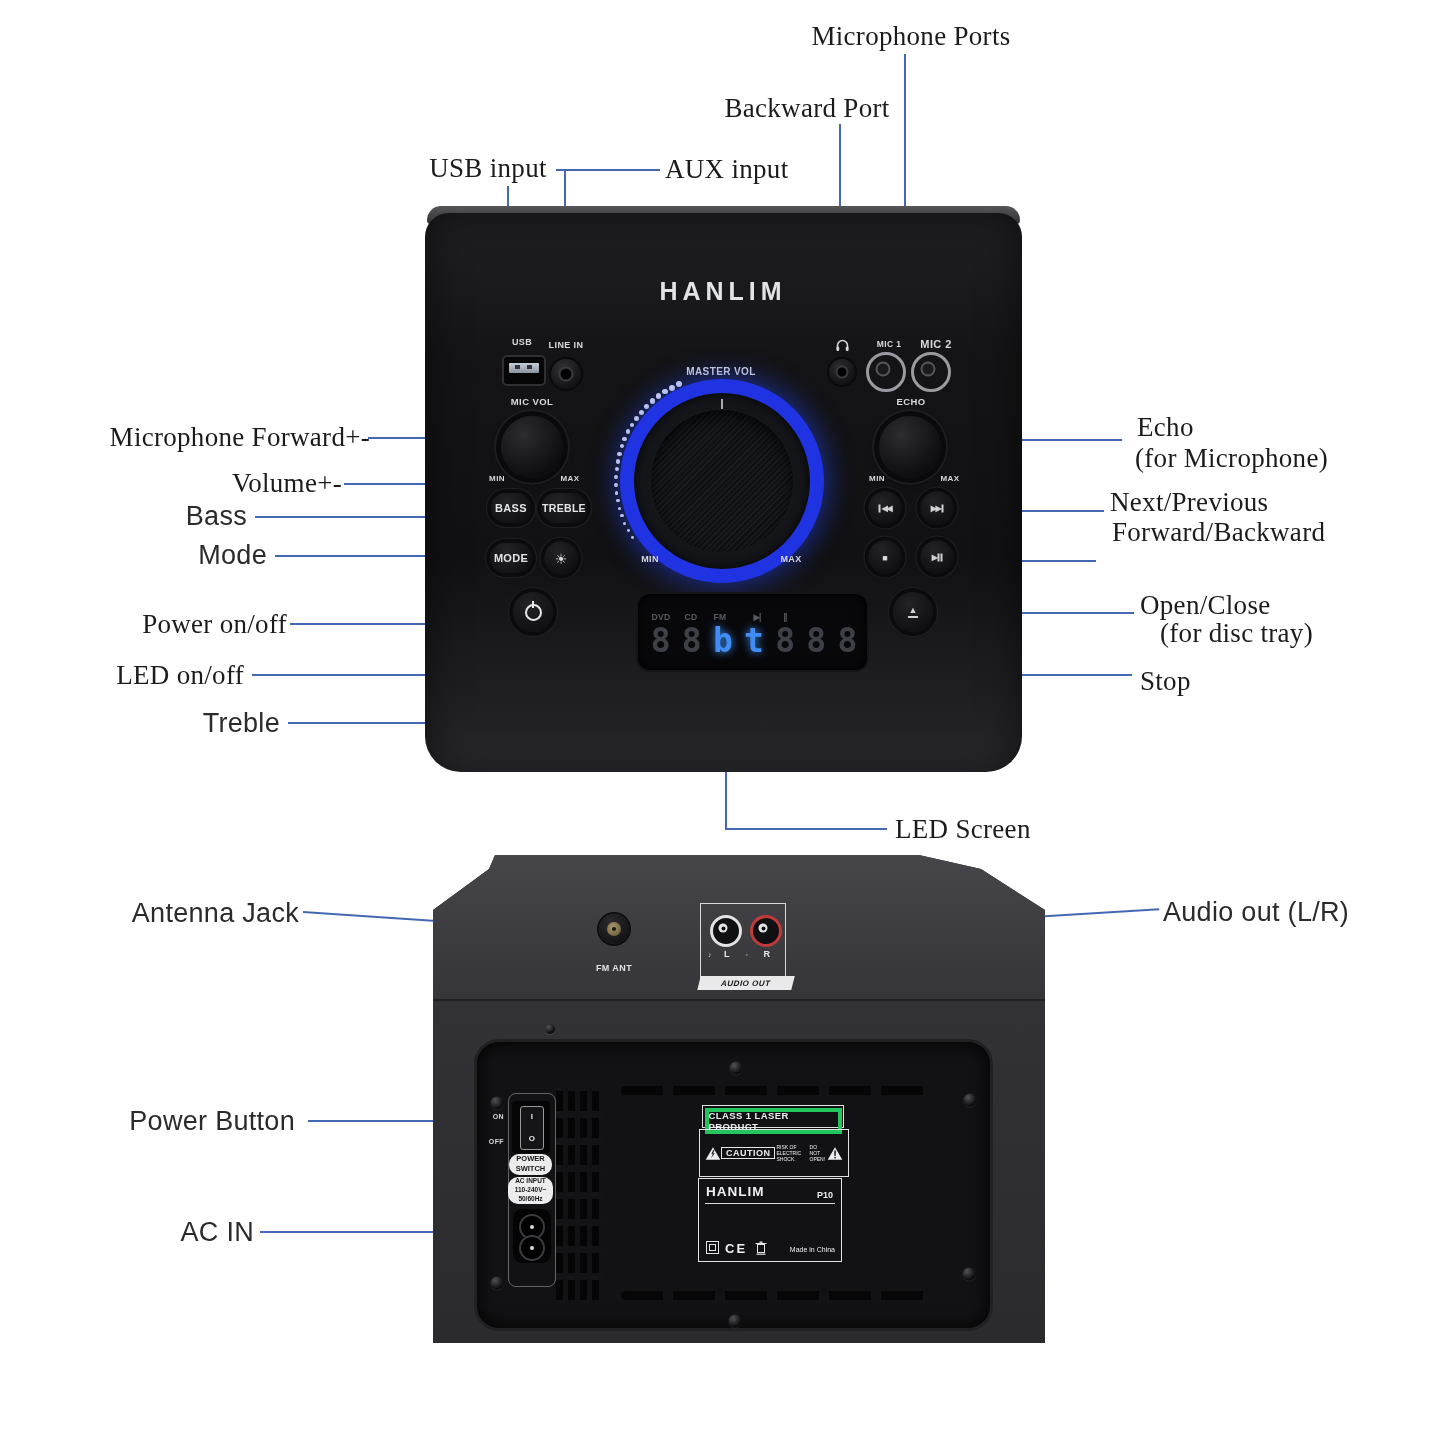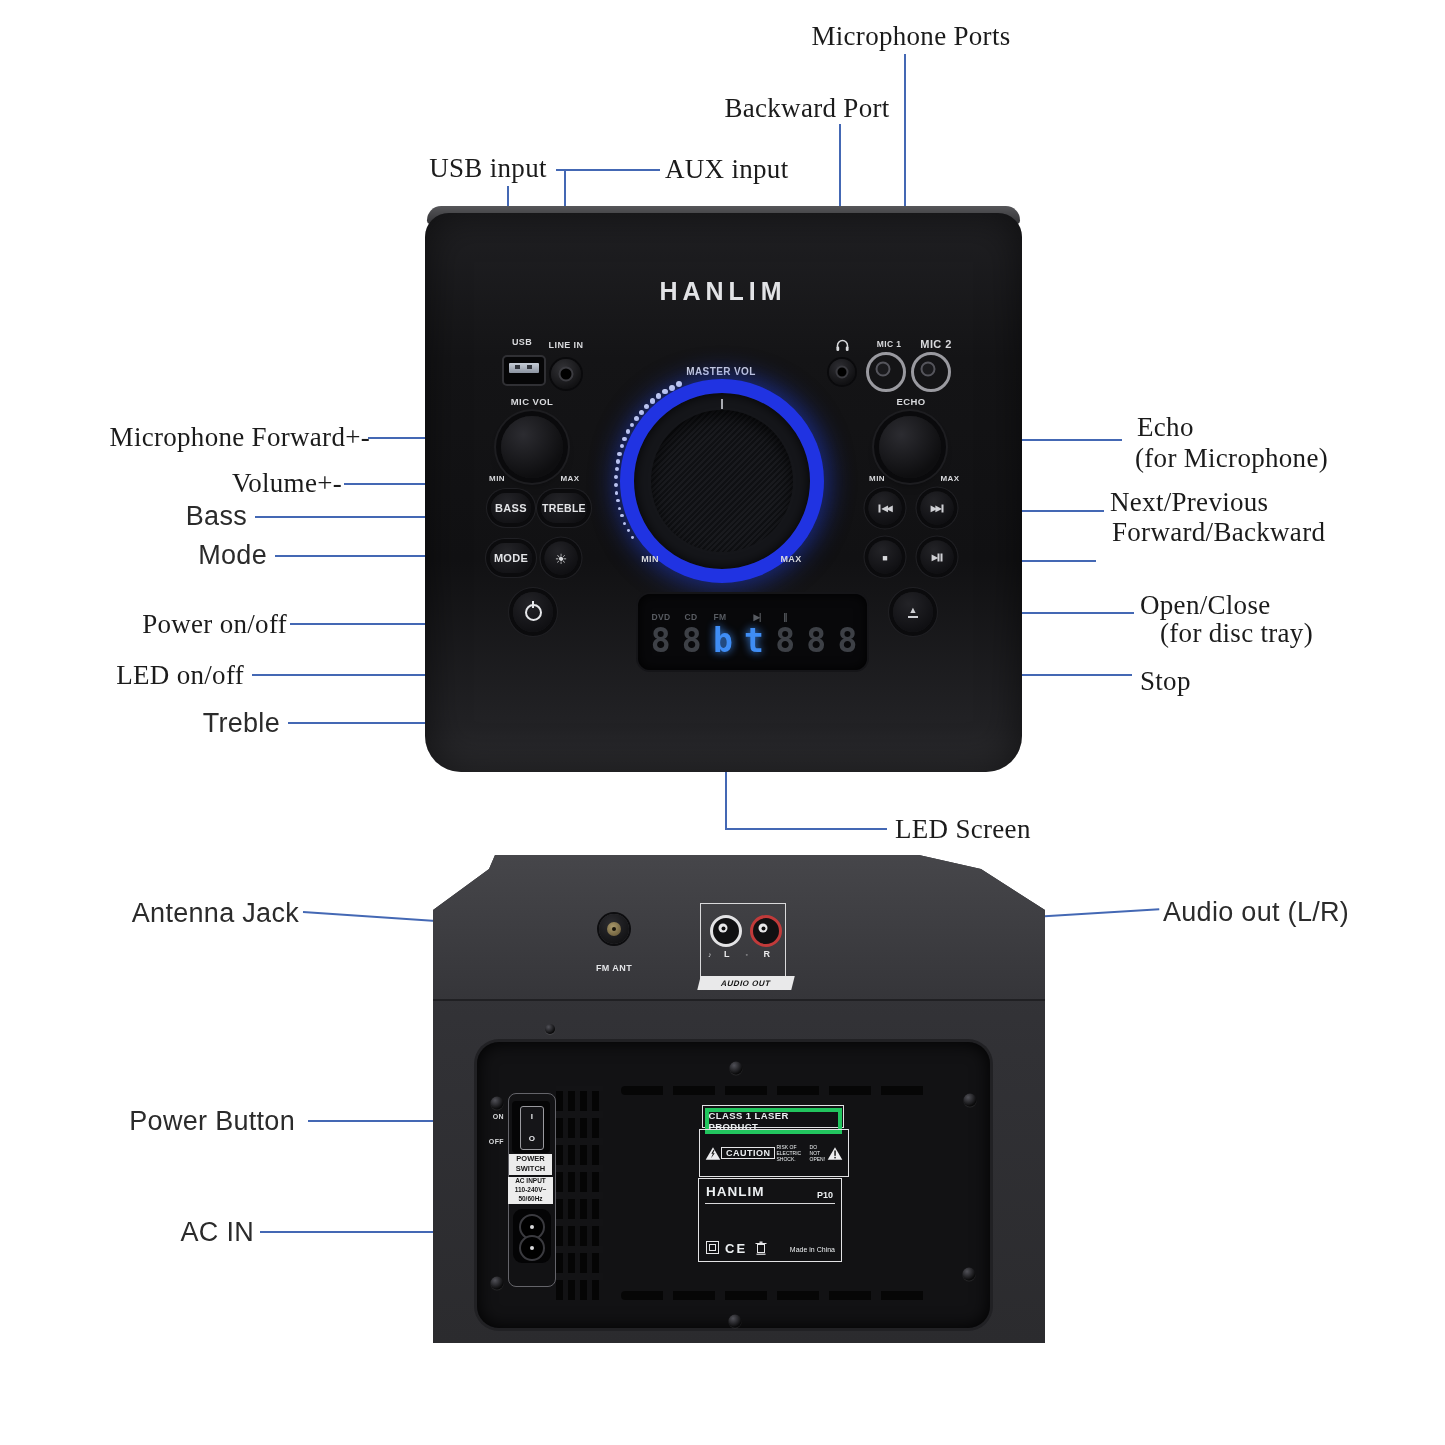--- a/index.html
+++ b/index.html
@@ -25,21 +25,21 @@
   .pillbtn{position:absolute;transform:translate(-50%,-50%);display:flex;align-items:center;justify-content:center;
     background:radial-gradient(circle at 40% 30%, #242428, #101013 78%);
     border-radius:16px;color:#e3e4e7;font-weight:bold;font-size:11px;letter-spacing:.3px;
     box-shadow:0 0 0 4px #0b0b0d,0 0 0 5px #202024;}
   .circbtn{position:absolute;transform:translate(-50%,-50%);display:flex;align-items:center;justify-content:center;
     background:radial-gradient(circle at 40% 30%, #232327, #0f0f12 78%);
     border-radius:50%;color:#d9dadd;
     box-shadow:0 0 0 4px #0b0b0d,0 0 0 5px #202024;}
   .tr-ic{display:flex;align-items:center;gap:1px;font-size:8px;letter-spacing:-1.5px;color:#cfd0d4;font-weight:bold;}
   .tr-bar{width:2px;height:8px;background:#cfd0d4;}
-  .sticker{position:absolute;background:#ececec;color:#151515;font-weight:bold;text-align:center;border-radius:0;}
+  .sticker{position:absolute;background:#ececec;color:#151515;font-weight:bold;text-align:center;border-radius:10px;}
   .plate{position:absolute;border:1px solid #e2e2e4;color:#eceff1;}
   .screw{position:absolute;width:13px;height:13px;border-radius:50%;transform:translate(-50%,-50%);
     background:radial-gradient(circle at 35% 30%, #515158, #0a0a0b 70%);box-shadow:0 1px 1px rgba(255,255,255,.10);}
   .rca{position:absolute;border-radius:50%;transform:translate(-50%,-50%);}
   .vents-v{position:absolute;
     background:repeating-linear-gradient(0deg, rgba(19,19,21,0) 0 20px, #131315 20px 27px),
                repeating-linear-gradient(90deg, #050505 0 7px, rgba(0,0,0,0) 7px 12px);}
   .vent-h{position:absolute;height:9px;border-radius:4px;
     background:repeating-linear-gradient(90deg, #060606 0 42px, rgba(0,0,0,0) 42px 52px);}
   .pwr-sym{width:13px;height:13px;border:2px solid #e6e7ea;border-radius:50%;position:relative;}

